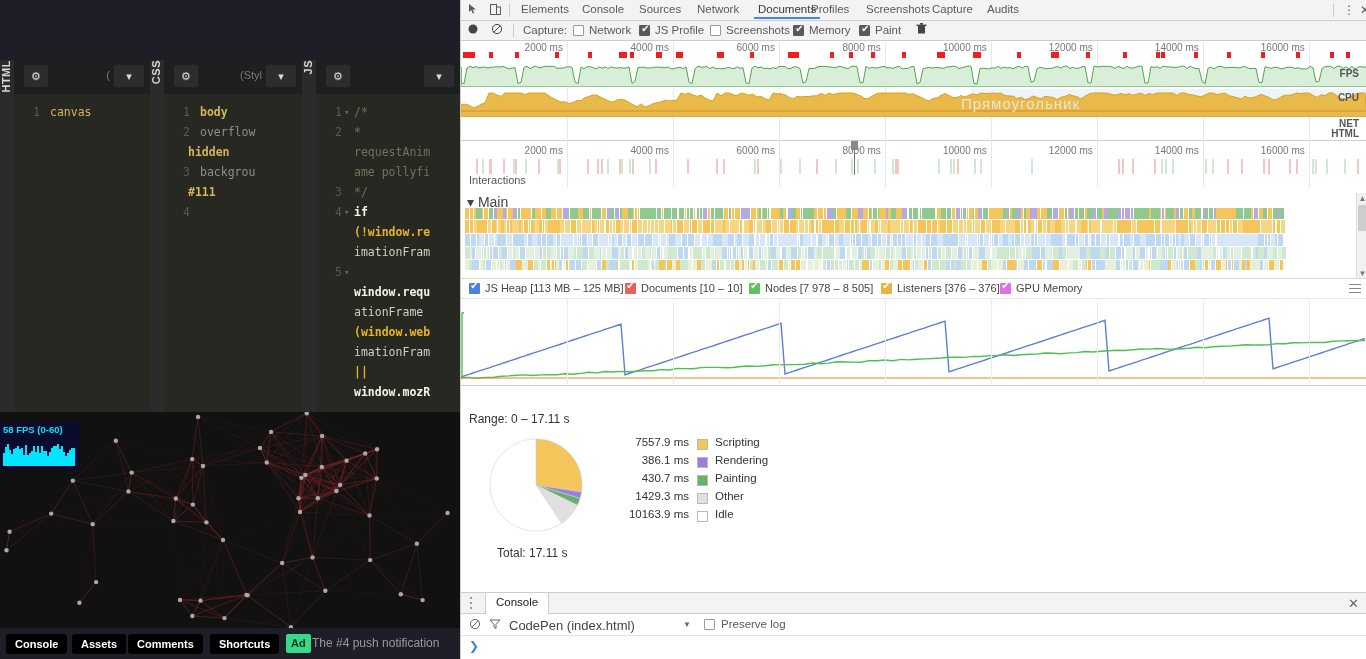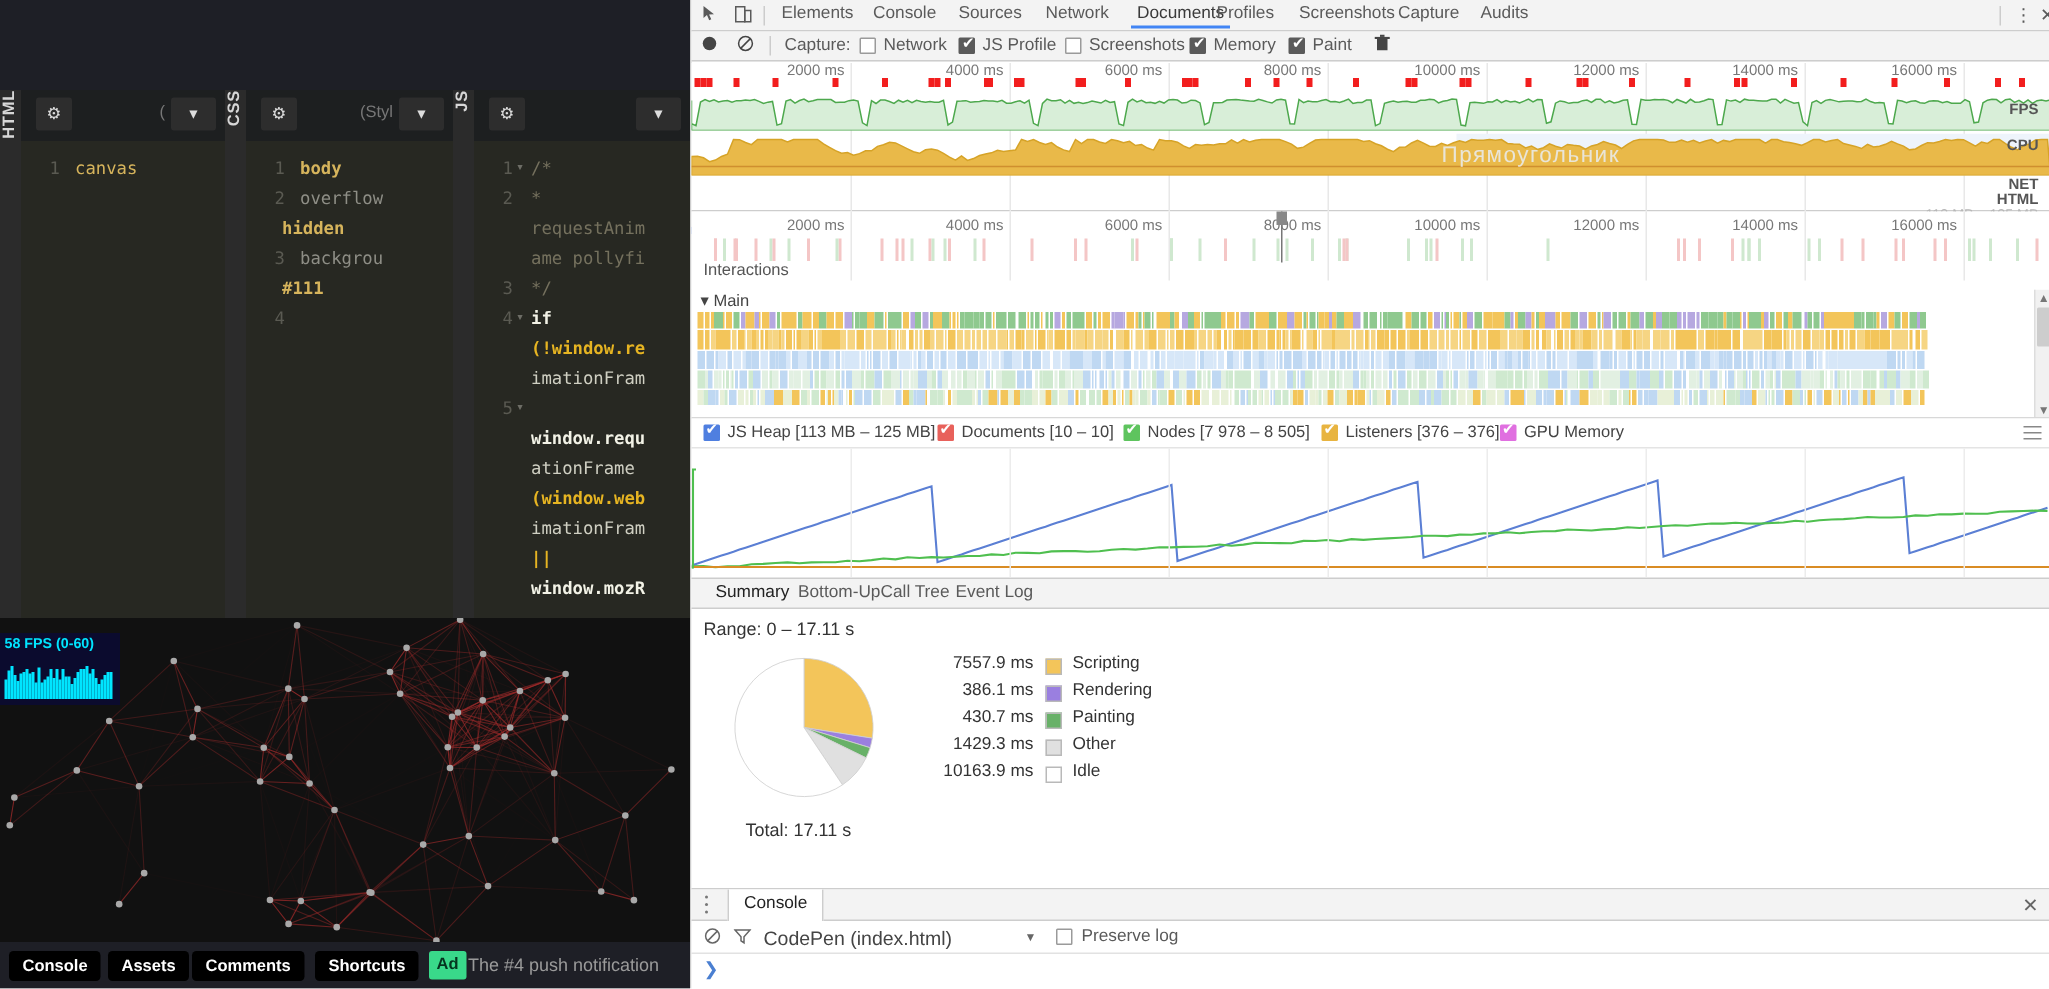--- a/index.html
+++ b/index.html
@@ -85,21 +85,21 @@
   .rt2 { position:absolute; top:4px; font-size:10px; color:#777; transform:translateX(-100%); white-space:nowrap;}
   .rtick2 { position:absolute; top:0; width:1px; height:46px; background:#e8e8e8; }
   #interactions { position:absolute; left:0; top:18px; width:906px; height:16px; }
   #interactions i { position:absolute; top:0; width:2px; height:15px; }
   .ilbl { position:absolute; left:8px; top:33px; font-size:11px; color:#555; }
   #playhead { position:absolute; left:393px; top:141px; width:1px; height:34px; background:#777; }
   #playhead::before { content:""; position:absolute; left:-3px; top:0; width:7px; height:9px; background:#888; }
 
   
   #mainsec { position:absolute; left:0; top:193px; width:906px; height:86px; background:#fff; border-bottom:1px solid #d8d8d8; overflow:hidden;}
-  .mainlbl { position:absolute; left:6px; top:1px; font-size:11px; color:#444; }
+  .mainlbl { position:absolute; left:6px; top:1px; font-size:14px; color:#444; }
   #flame { position:absolute; left:4px; top:15px; width:818px; height:68px; }
   .frow { position:absolute; left:0; width:818px; }
   .frow i { position:absolute; top:0; bottom:0; }
   #mainscroll { position:absolute; right:0; top:0; width:11px; height:86px; background:#f1f1f1; border-left:1px solid #ddd; }
   #mainscroll .thumb { position:absolute; left:1px; top:1px; width:9px; height:26px; background:#cdcdcd; border-radius:1px; }
   #mainscroll .arr { position:absolute; left:0; width:11px; height:11px; text-align:center; font-size:8px; color:#777; line-height:11px;}
 
   
   #counters { position:absolute; left:0; top:279px; width:906px; height:107px; background:#fff; border-bottom:1px solid #cdcdcd; }
   #cnt-legend { position:relative; height:20px; border-bottom:1px solid #e4e4e4; }
@@ -1979,26 +1979,20 @@
           <div class="cgrid" style="left: 317.895px;"></div>
           <div class="cgrid" style="left: 423.86px;"></div>
           <div class="cgrid" style="left: 529.825px;"></div>
           <div class="cgrid" style="left: 635.789px;"></div>
           <div class="cgrid" style="left: 741.754px;"></div>
           <div class="cgrid" style="left: 847.719px;"></div>
         </div>
     </div>
 
     <div id="details">
-      <div id="det-tabs">
-        <div class="det-tab sel" style="left:16px">Summary</div>
-        <div class="det-tab" style="left:71px">Bottom-Up</div>
-        <div class="det-tab" style="left:126px">Call Tree</div>
-        <div class="det-tab" style="left:176px">Event Log</div>
-      </div>
       <div class="rangetxt">Range: 0 – 17.11 s</div>
       <svg id="pie" viewBox="0 0 100 100">
           <path d="M50,50 L50.00,1.00 A49,49 0 0 1 98.41,57.56 Z" fill="#f3c55a" stroke="#cfcfcf" stroke-width="0.6"></path>
           <path d="M50,50 L98.41,57.56 A49,49 0 0 1 96.86,64.33 Z" fill="#9a7fe0" stroke="#cfcfcf" stroke-width="0.6"></path>
           <path d="M50,50 L96.86,64.33 A49,49 0 0 1 94.02,71.53 Z" fill="#68b168" stroke="#cfcfcf" stroke-width="0.6"></path>
           <path d="M50,50 L94.02,71.53 A49,49 0 0 1 77.30,90.69 Z" fill="#e0e0e0" stroke="#cfcfcf" stroke-width="0.6"></path>
           <path d="M50,50 L77.30,90.69 A49,49 0 1 1 50.00,1.00 Z" fill="#ffffff" stroke="#cfcfcf" stroke-width="0.6"></path>
         </svg>
       <div class="totaltxt">Total: 17.11 s</div>
       <div id="pielegend" style="position: absolute; left: 150px; top: 50px; width: 190px;">

